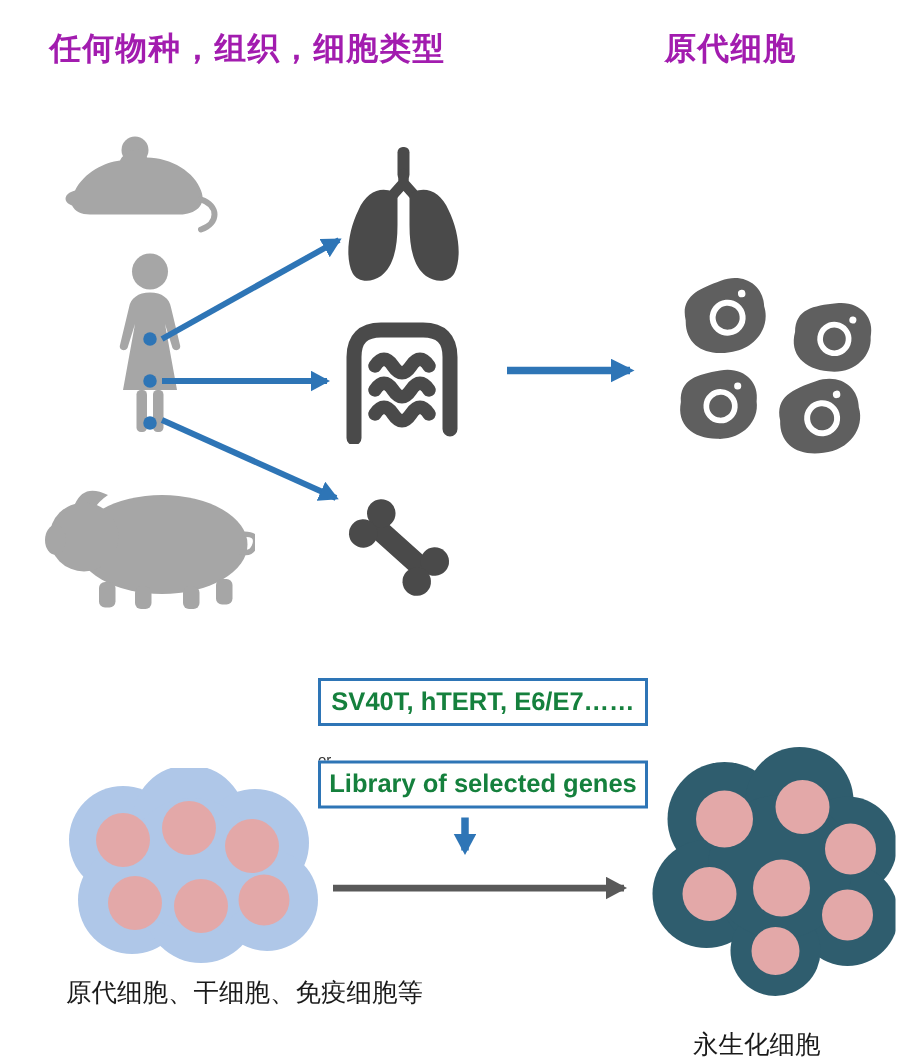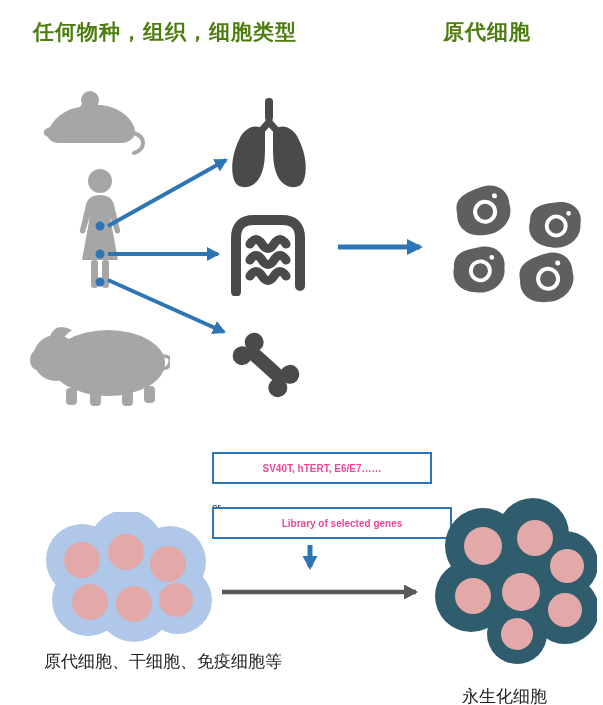--- a/index.html
+++ b/index.html
@@ -2,27 +2,27 @@
 <html><head>
 <meta charset="utf-8">
 <style>
   html,body{margin:0;padding:0;background:#ffffff;}
   #canvas{
     position:relative;width:603px;height:705px;background:#ffffff;overflow:hidden;
     font-family:"Liberation Sans","DejaVu Sans",sans-serif;
   }
   .abs{position:absolute;}
   .title{
-    font-size:21px;font-weight:bold;color:#4d7c0f;letter-spacing:1px;white-space:nowrap;
+    font-size:21px;font-weight:bold;color:#a21caf;letter-spacing:1px;white-space:nowrap;
   }
   .gene-box{
     position:absolute;left:212px;width:216px;height:28px;
     border:2px solid #2E75B6;background:#ffffff;
     display:flex;align-items:center;justify-content:center;
-    font-size:10px;font-weight:bold;color:#ec4899;white-space:nowrap;
+    font-size:17px;font-weight:bold;color:#15803d;white-space:nowrap;
   }
   .or-label{
     position:absolute;left:212px;top:502px;width:216px;text-align:left;
     font-size:10px;color:#333333;
   }
   .caption{
     position:absolute;font-size:17px;color:#1a1a1a;white-space:nowrap;
   }
 </style>
 </head>
@@ -141,21 +141,21 @@
     </g>
     <g transform="translate(78,82) rotate(-5 28 26)">
       <path d="M28,2 C44,-2 56,8 55,22 C58,36 46,50 29,50 C12,51 0,42 2,26 C0,10 12,6 28,2 Z" fill="#5F5F5F"></path>
       <circle cx="30" cy="27" r="10" stroke="#ffffff" stroke-width="4" fill="none"></circle>
       <circle cx="41" cy="12" r="2.5" fill="#ffffff"></circle>
     </g>
   </svg>
 
   <div class="gene-box" style="top:452px;">SV40T, hTERT, E6/E7……</div>
   <div class="or-label">or</div>
-  <div class="gene-box" style="top:507px;padding-left:20px;">Library of selected genes</div>
+  <div class="gene-box" style="top:507px;">Library of selected genes</div>
 
   <svg class="abs" style="left:295px;top:541px;" width="30" height="40" viewBox="0 0 30 40">
     <defs>
         <marker id="ah5" markerWidth="18" markerHeight="16" refX="11" refY="7.5" orient="auto" markerUnits="userSpaceOnUse">
           <path d="M0,0 L14,7.5 L0,15 Z" fill="#2E75B6"></path>
         </marker>
       </defs>
     <line x1="15" y1="4" x2="15" y2="26" stroke="#2E75B6" stroke-width="5" marker-end="url(#ah5)"></line>
   </svg>
 

